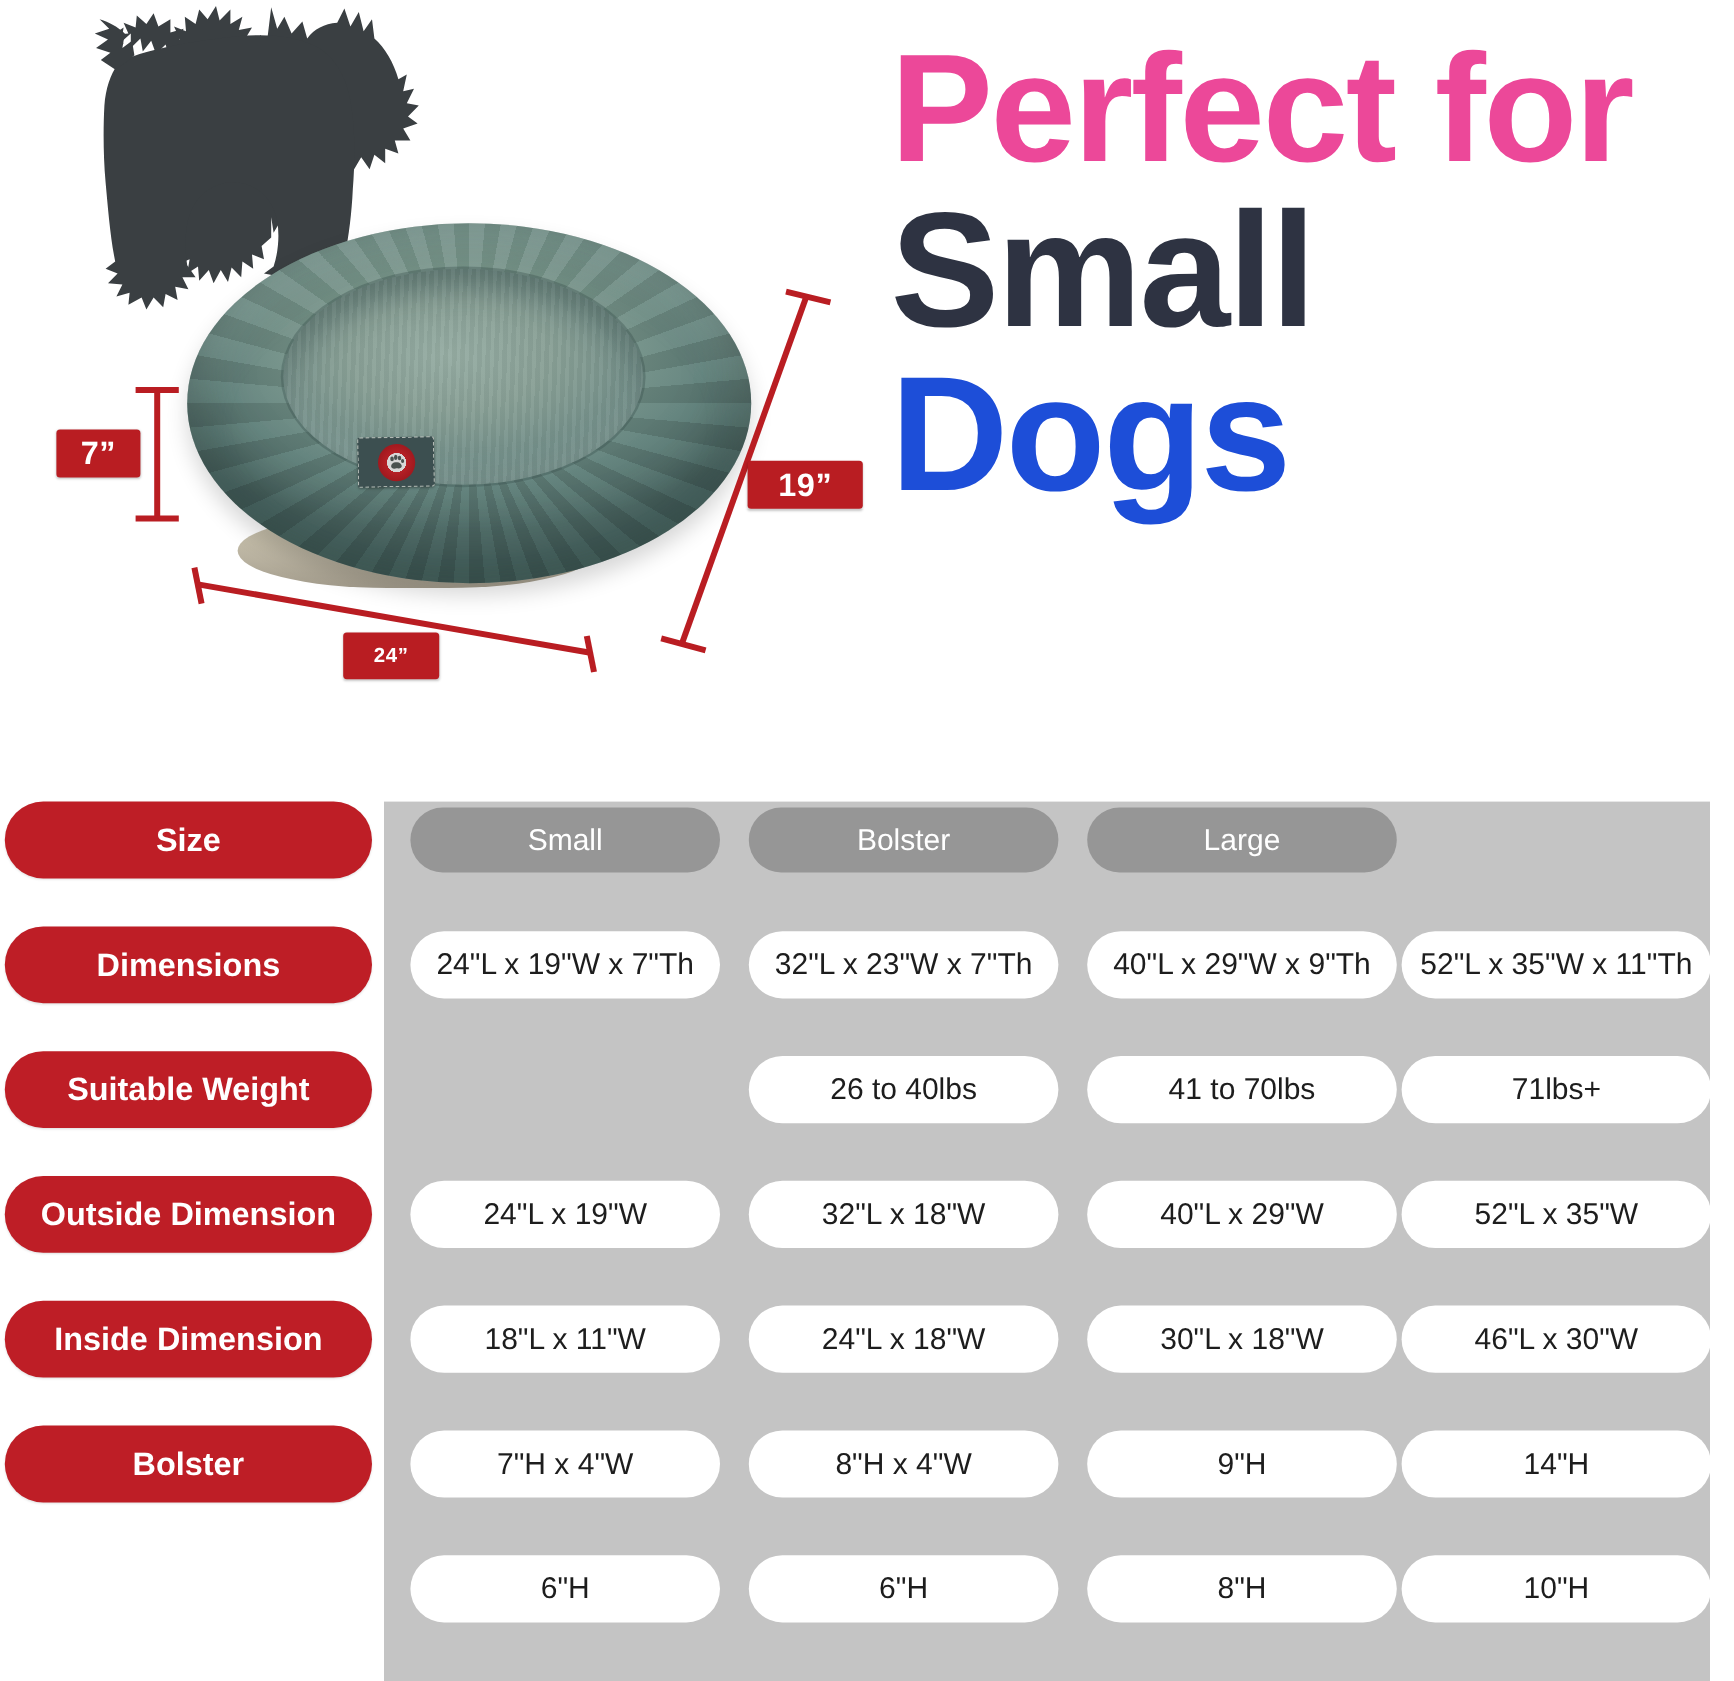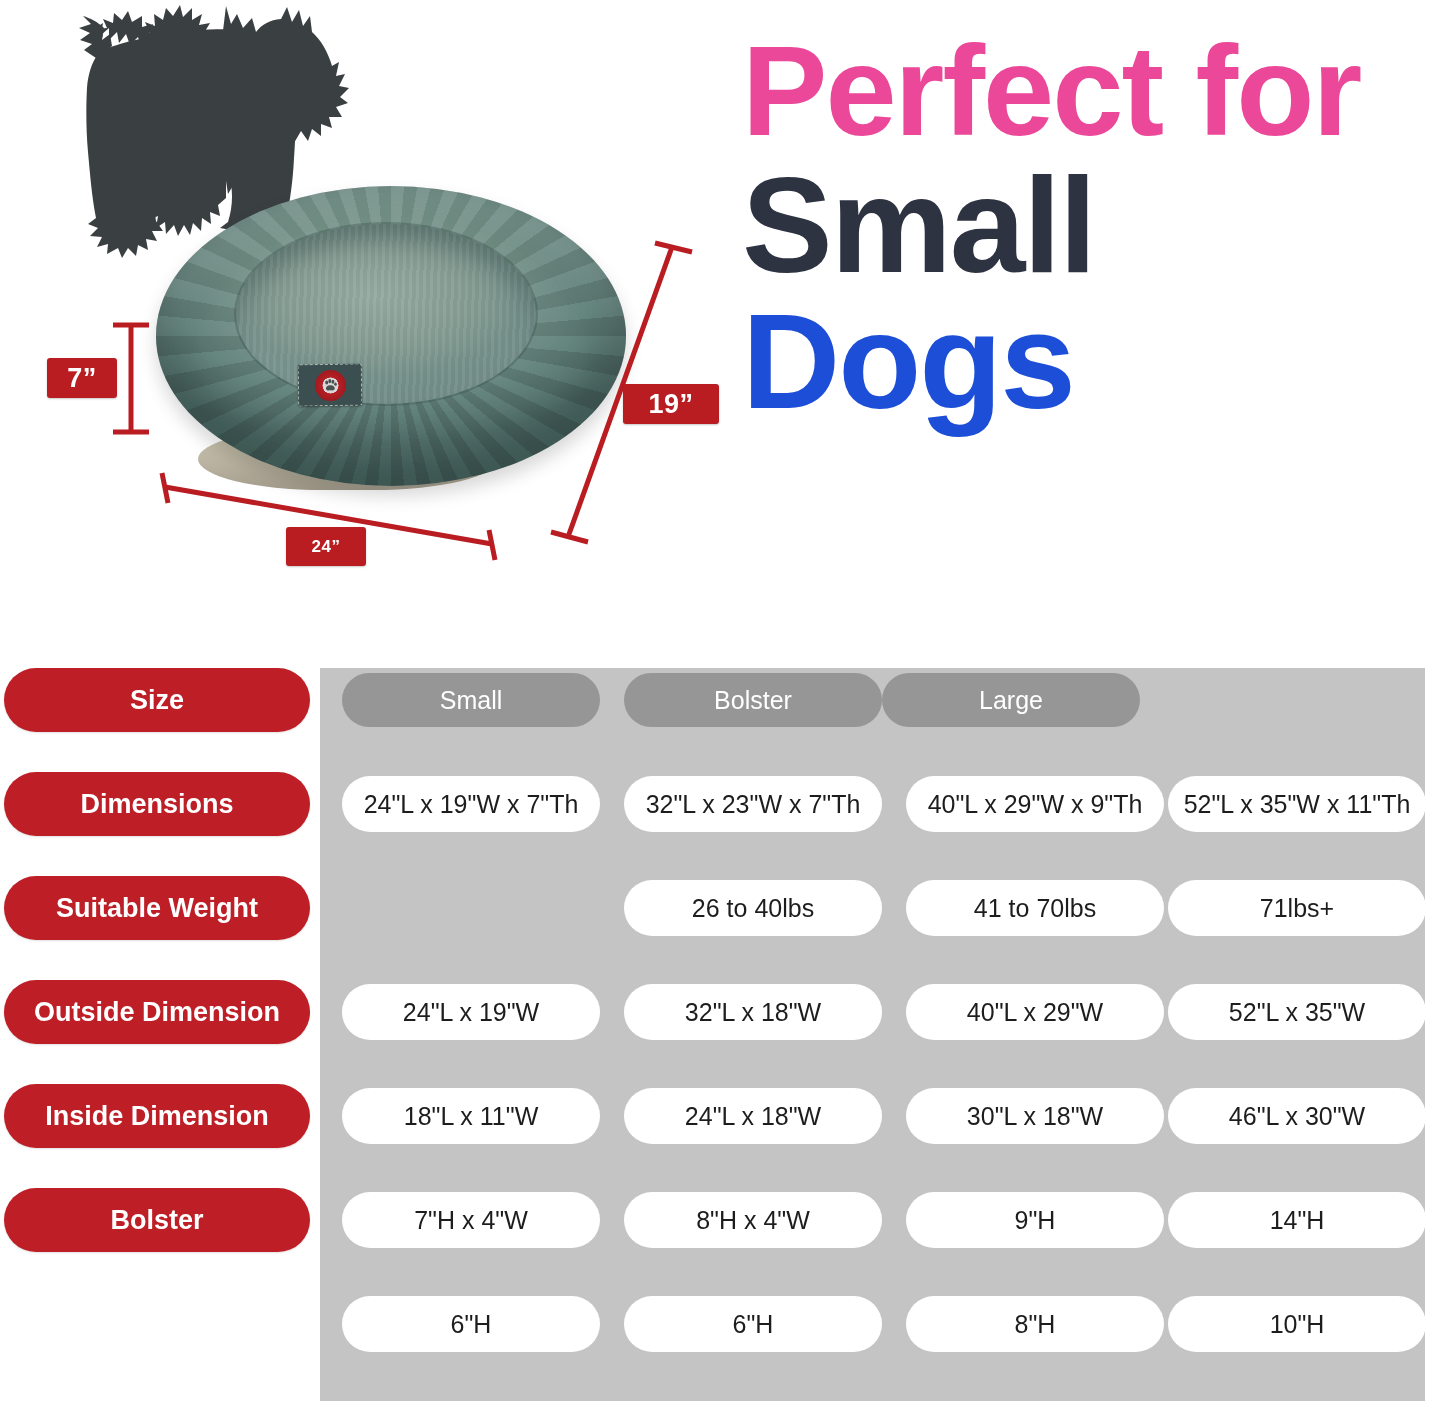--- a/index.html
+++ b/index.html
@@ -373,21 +373,21 @@
     <div class="hl-line" id="hl-perfect">Perfect for</div>
     <div class="hl-line" id="hl-small">Small</div>
     <div class="hl-line" id="hl-dogs">Dogs</div>
   </div>
 </div>
 
 <div id="spec-table">
   <div id="table-panel">
       <div class="value-cell header-cell" style="left: 22px; width: 258px; top: 5px;">Small</div>
       <div class="value-cell header-cell" style="left: 304px; width: 258px; top: 5px;">Bolster</div>
-      <div class="value-cell header-cell" style="left: 562px; width: 258px; top: 5px;">Large</div>
+      <div class="value-cell header-cell" style="left: 586px; width: 258px; top: 5px;">Large</div>
       <div class="value-cell data-cell" style="left: 22px; width: 258px; top: 108px;">24"L x 19"W x 7"Th</div>
       <div class="value-cell data-cell" style="left: 304px; width: 258px; top: 108px;">32"L x 23"W x 7"Th</div>
       <div class="value-cell data-cell" style="left: 586px; width: 258px; top: 108px;">40"L x 29"W x 9"Th</div>
       <div class="value-cell data-cell" style="left: 848px; width: 258px; top: 108px;">52"L x 35"W x 11"Th</div>
       <div class="value-cell data-cell" style="left: 304px; width: 258px; top: 212px;">26 to 40lbs</div>
       <div class="value-cell data-cell" style="left: 586px; width: 258px; top: 212px;">41 to 70lbs</div>
       <div class="value-cell data-cell" style="left: 848px; width: 258px; top: 212px;">71lbs+</div>
       <div class="value-cell data-cell" style="left: 22px; width: 258px; top: 316px;">24"L x 19"W</div>
       <div class="value-cell data-cell" style="left: 304px; width: 258px; top: 316px;">32"L x 18"W</div>
       <div class="value-cell data-cell" style="left: 586px; width: 258px; top: 316px;">40"L x 29"W</div>

